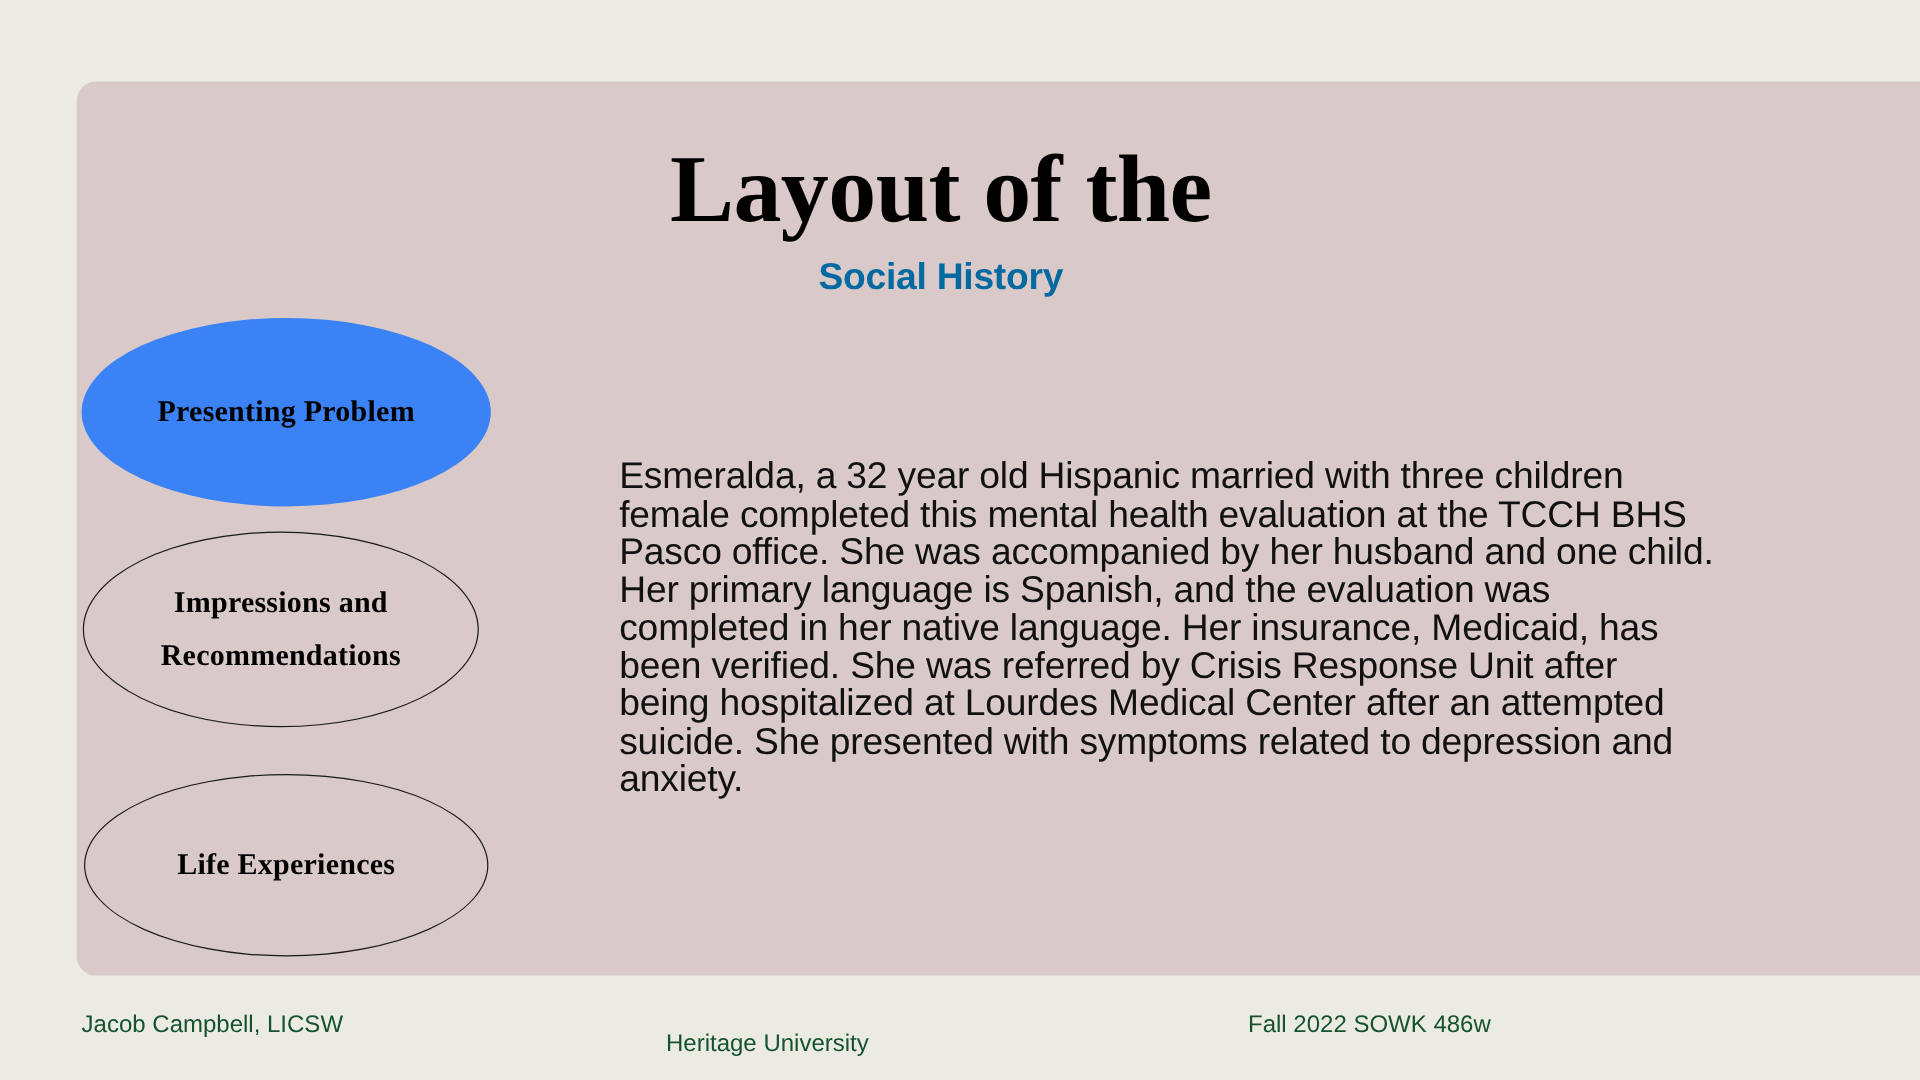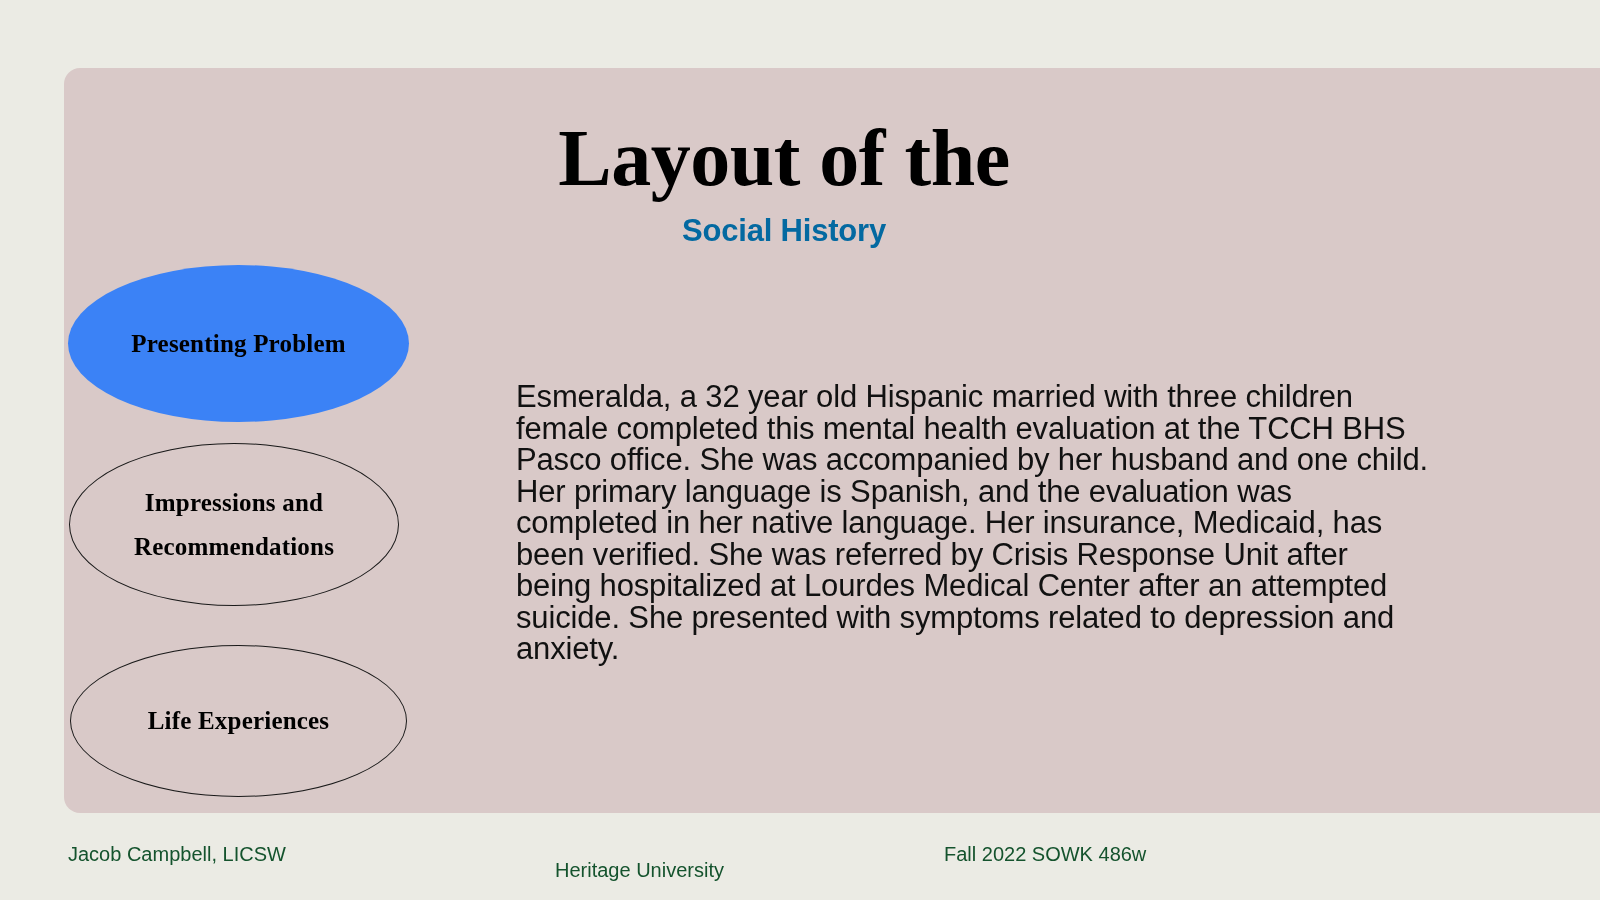--- a/index.html
+++ b/index.html
@@ -132,21 +132,21 @@
   .footer-item {
     position: absolute;
     font-family: "Liberation Sans", sans-serif;
     font-size: 20px;
     line-height: 28px;
     color: #14532d;
     white-space: nowrap;
   }
   #footer-author   { left: 68px;  top: 4px; }
   #footer-org      { left: 555px; top: 20px; }
-  #footer-course   { left: 944px; top: 4px; }
+  #footer-course   { left: 1040px; top: 4px; }
 </style>
 </head>
 <body>
 
 <div id="slide-root">
 
   <div id="slide-panel">
 
     <div id="title-block">
       <h1 id="slide-title">Layout of the</h1>

